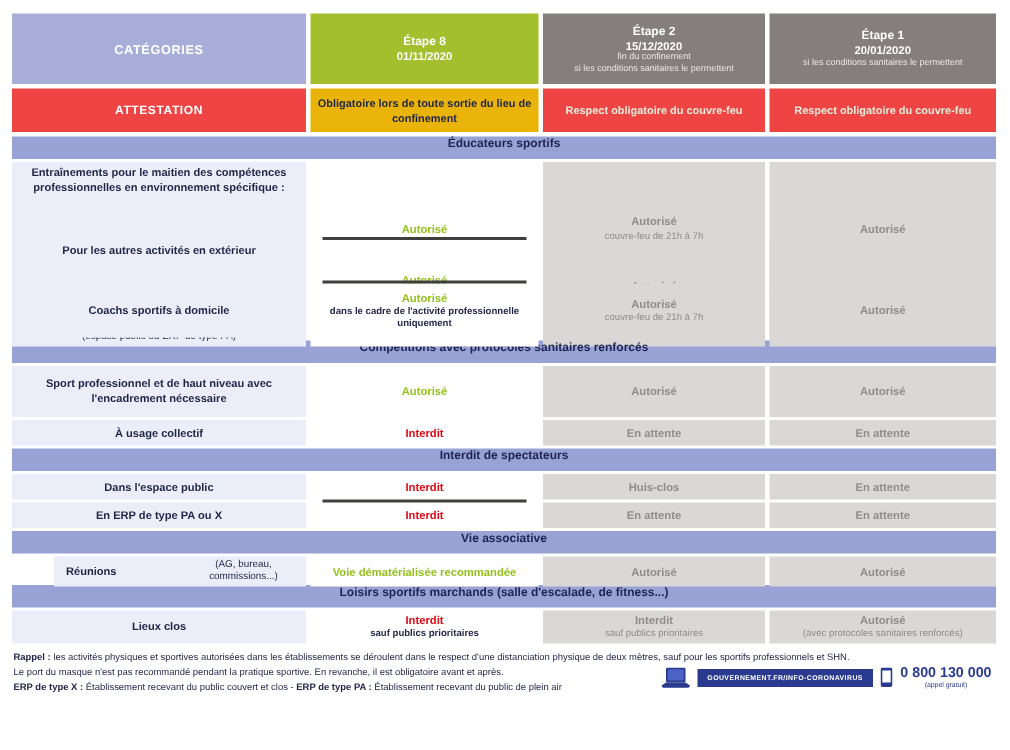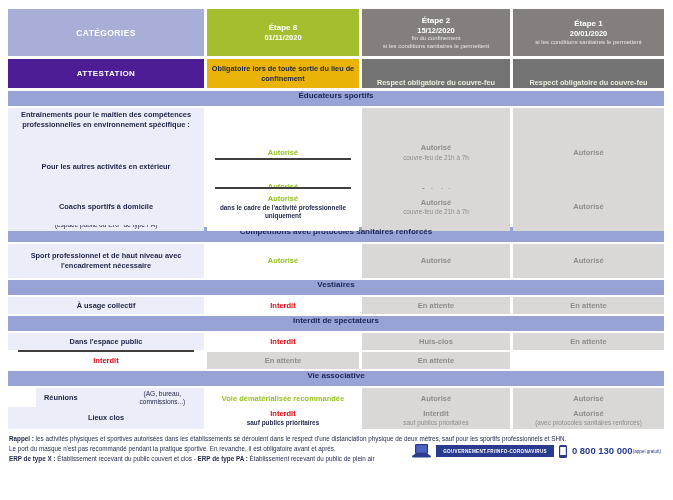--- a/index.html
+++ b/index.html
@@ -17,25 +17,25 @@
   .cat span { color:#fff; font-weight:bold; font-size:8.5px; letter-spacing:.4px; }
   .step1h { background:#a3bf2d; }
   .stepxh { background:#847f7c; }
   .h-t { color:#fff; font-weight:bold; font-size:8px; line-height:1.4; }
   .h-d { color:#fff; font-weight:bold; font-size:7.5px; line-height:1.3; }
   .h-n { color:#e9e7e4; font-size:6px; line-height:1.25; }
   .h-n:empty { display:none; }
 
   
   .hr2 { height:29px; margin-bottom:3px; }
-  .att  { background:#4c1d95;text-align:right; }
+  .att  { background:#ef4444;text-align:right; }
   .att span { color:#fff; font-weight:bold; font-size:8px; letter-spacing:.4px; }
   .att1 { background:#eab308; }
   .att1 span { font-weight:bold; font-size:7.3px; line-height:1.3; color:#1f2546; }
-  .attg { background:#737373;justify-content:flex-end; }
+  .attg { background:#ef4444; }
   .attg span { font-weight:bold; font-size:7.3px; color:#e7eedb; }
 
   
   .band { height:15px; margin-bottom:2px; background:#98a2d4; display:flex;
           align-items:flex-start; justify-content:center; }
   .band span { font-weight:bold; font-size:8px; color:#1c2553; }
 
   
   .row { margin-bottom:2px; }
   .lbl { background:#ebedf8; padding:2px 8px;gap:48px; }
@@ -56,21 +56,21 @@
   .row.sep .s1::before { content:""; position:absolute; top:-2px; left:5%;
                          width:90%; height:2px; background:#3f3f3d; }
 
   
   .footer { position:relative; margin-top:5px; padding-left:1px; }
   .fline { font-size:6.3px; line-height:1.55; color:#1f2546; }
   .fb { font-weight:bold; }
   .gov { position:absolute; right:3px; top:10px; display:flex; align-items:center; gap:5px; }
   .badge { background:#2a3b8f; color:#fff; font-size:4.6px; font-weight:bold;
            padding:3.5px 7px; letter-spacing:.3px; white-space:nowrap; }
-  .phone-wrap { display:flex; flex-direction:row; align-items:center; }
+  .phone-wrap { display:flex; flex-direction:column; align-items:center; }
   .phone-num { font-size:9.5px; font-weight:bold; color:#2a3b8f; line-height:1.1; white-space:nowrap; }
   .phone-sub { font-size:4.6px; color:#2a3b8f; }
   .icon svg { display:block; }
 </style>
 </head>
 <body>
 
 <div class="page">
 
   <div class="grid hr1">
@@ -187,23 +187,20 @@
     <div class="cell sg">
       <span class="st">Autorisé</span>
 
     </div>
     <div class="cell sg">
       <span class="st">Autorisé</span>
 
     </div>
   </div>
 
-  <div class="band">
-    <span>Vestiaires</span>
-  </div>
 
   <div class="grid row" style="height:17px">
     <div class="cell lbl">
       <span class="b">À usage collectif</span>
 
     </div>
     <div class="cell s1">
       <span class="st st-red">Interdit</span>
 
     </div>
@@ -234,20 +231,24 @@
       <span class="st">Huis-clos</span>
 
     </div>
     <div class="cell sg">
       <span class="st">En attente</span>
 
     </div>
   </div>
 
   <div class="grid row sep" style="height:17px">
+    <div class="cell lbl">
+      <span class="b">En ERP de type PA ou X</span>
+
+    </div>
     <div class="cell s1">
       <span class="st st-red">Interdit</span>
 
     </div>
     <div class="cell sg">
       <span class="st">En attente</span>
 
     </div>
     <div class="cell sg">
       <span class="st">En attente</span>
@@ -271,20 +272,23 @@
     <div class="cell sg">
       <span class="st">Autorisé</span>
 
     </div>
     <div class="cell sg">
       <span class="st">Autorisé</span>
 
     </div>
   </div>
 
+  <div class="band">
+    <span>Loisirs sportifs marchands (salle d'escalade, de fitness...)</span>
+  </div>
 
   <div class="grid row" style="height:22px">
     <div class="cell lbl">
       <span class="b">Lieux clos</span>
 
     </div>
     <div class="cell s1">
       <span class="st st-red">Interdit</span>
       <span class="note">sauf publics prioritaires</span>
     </div>

